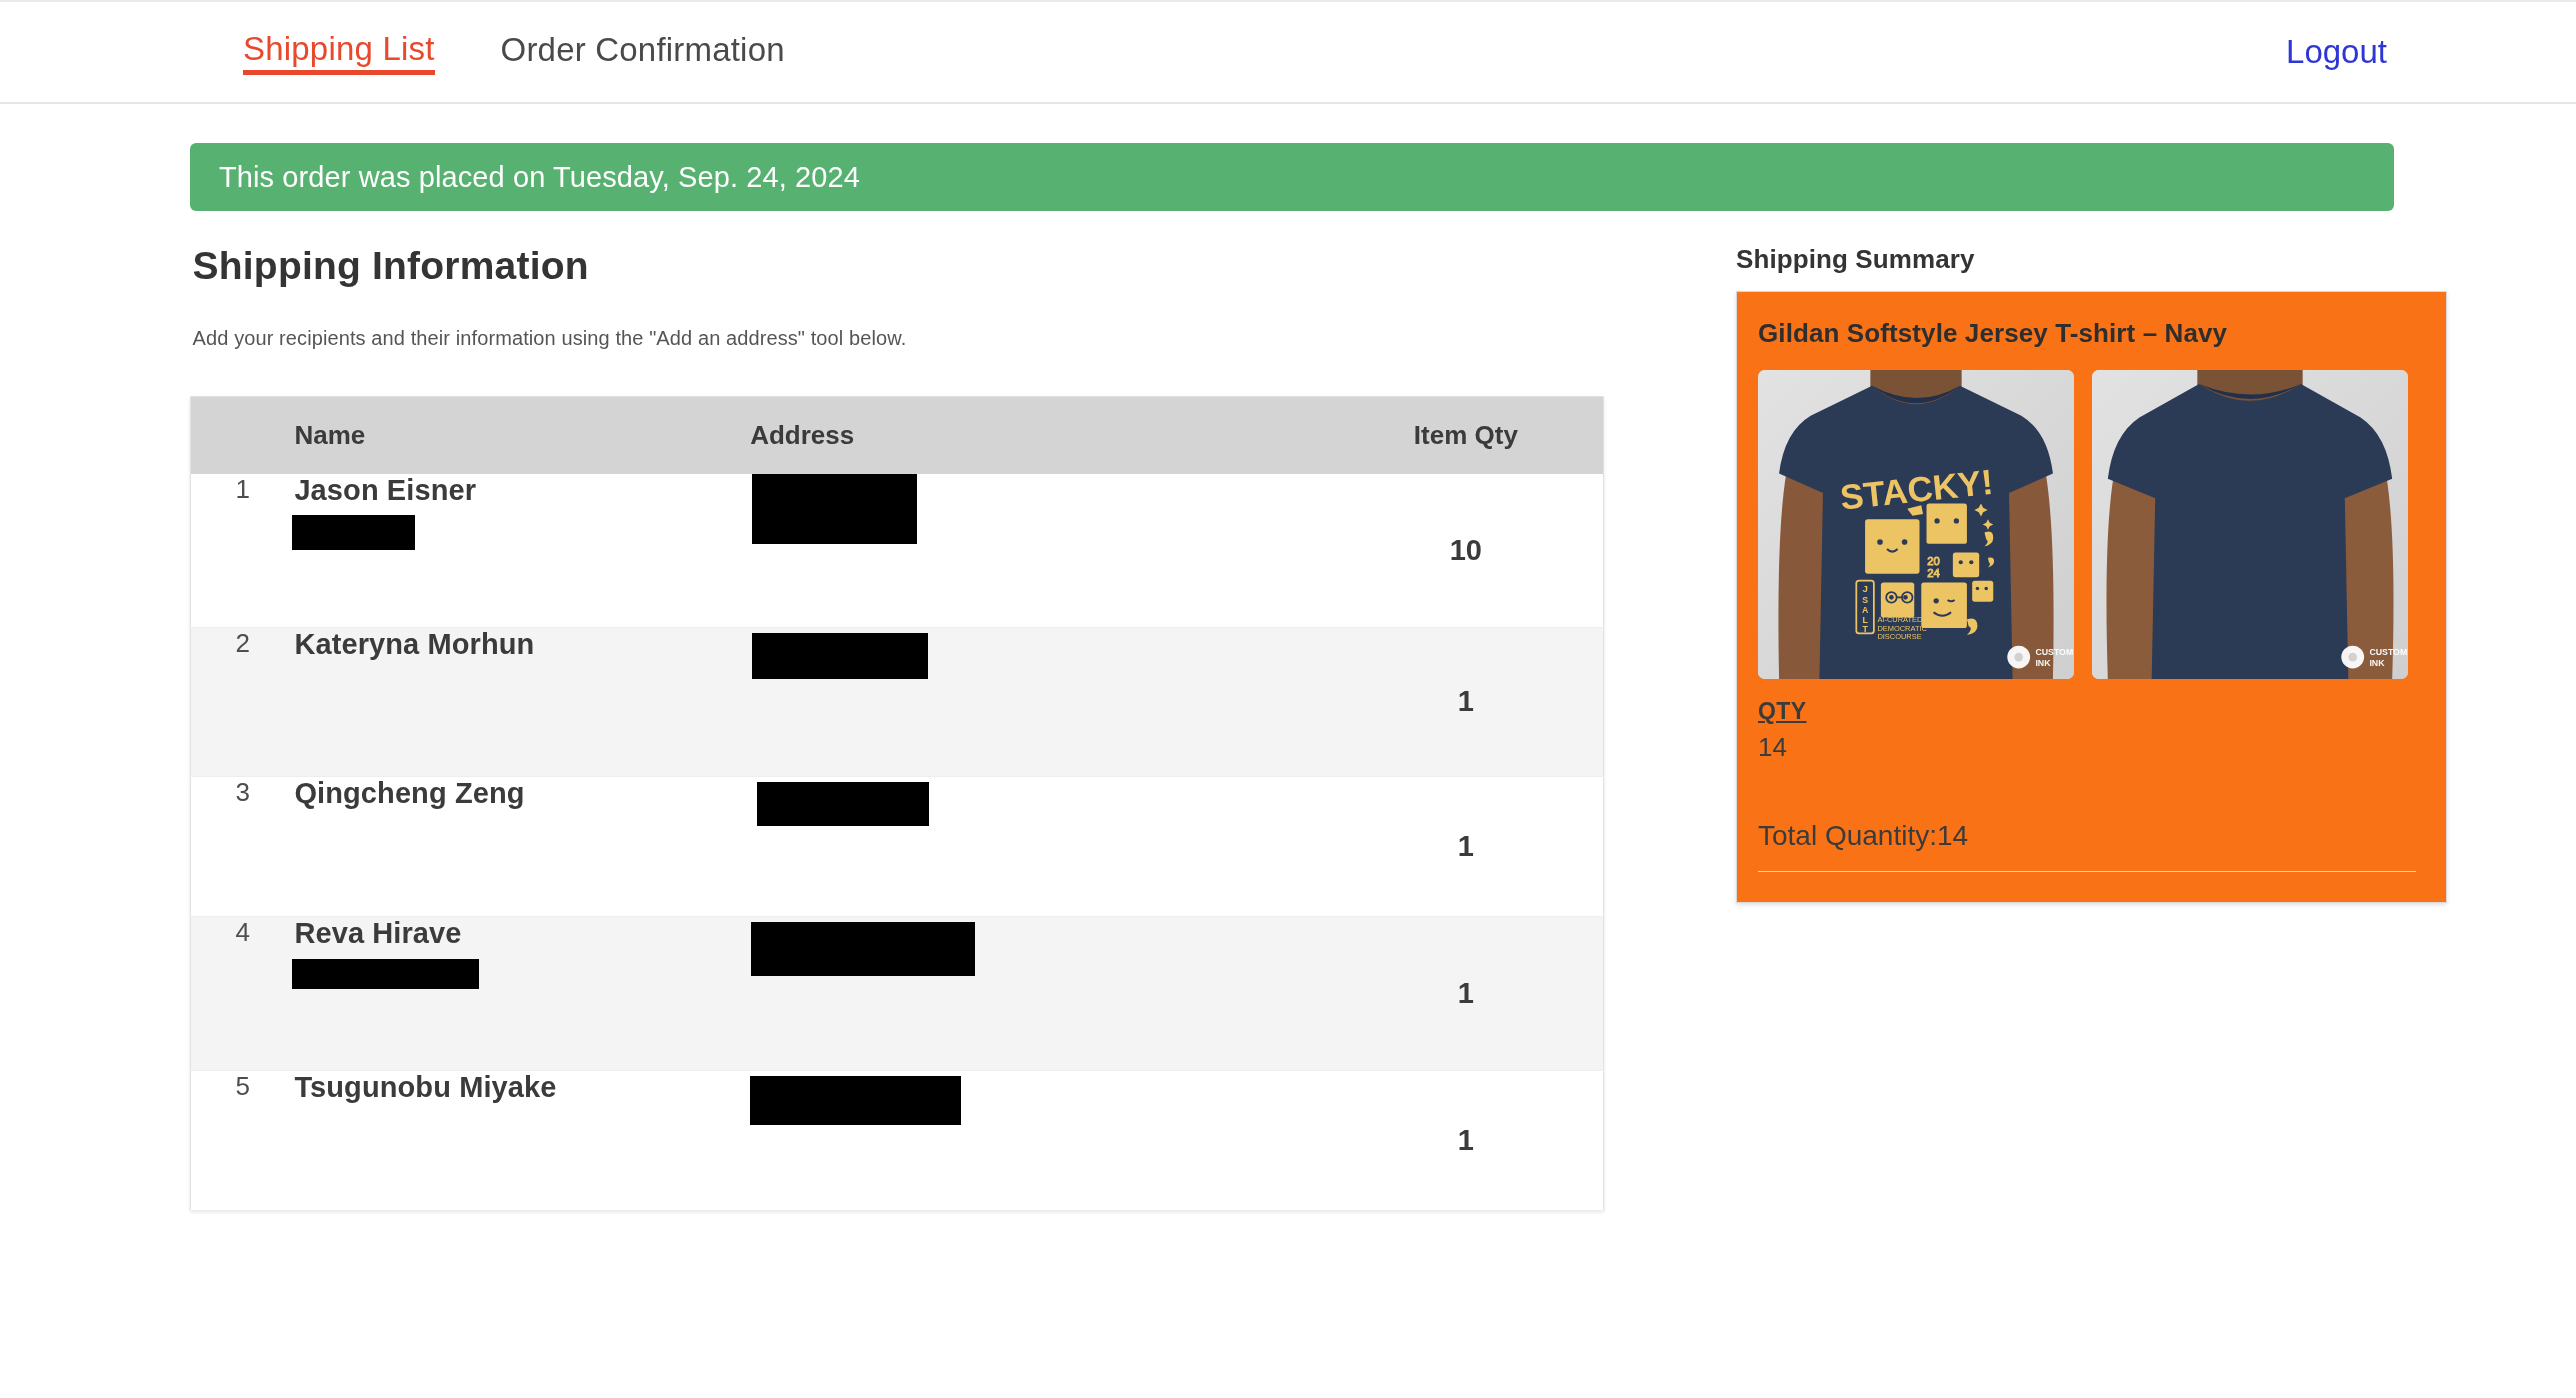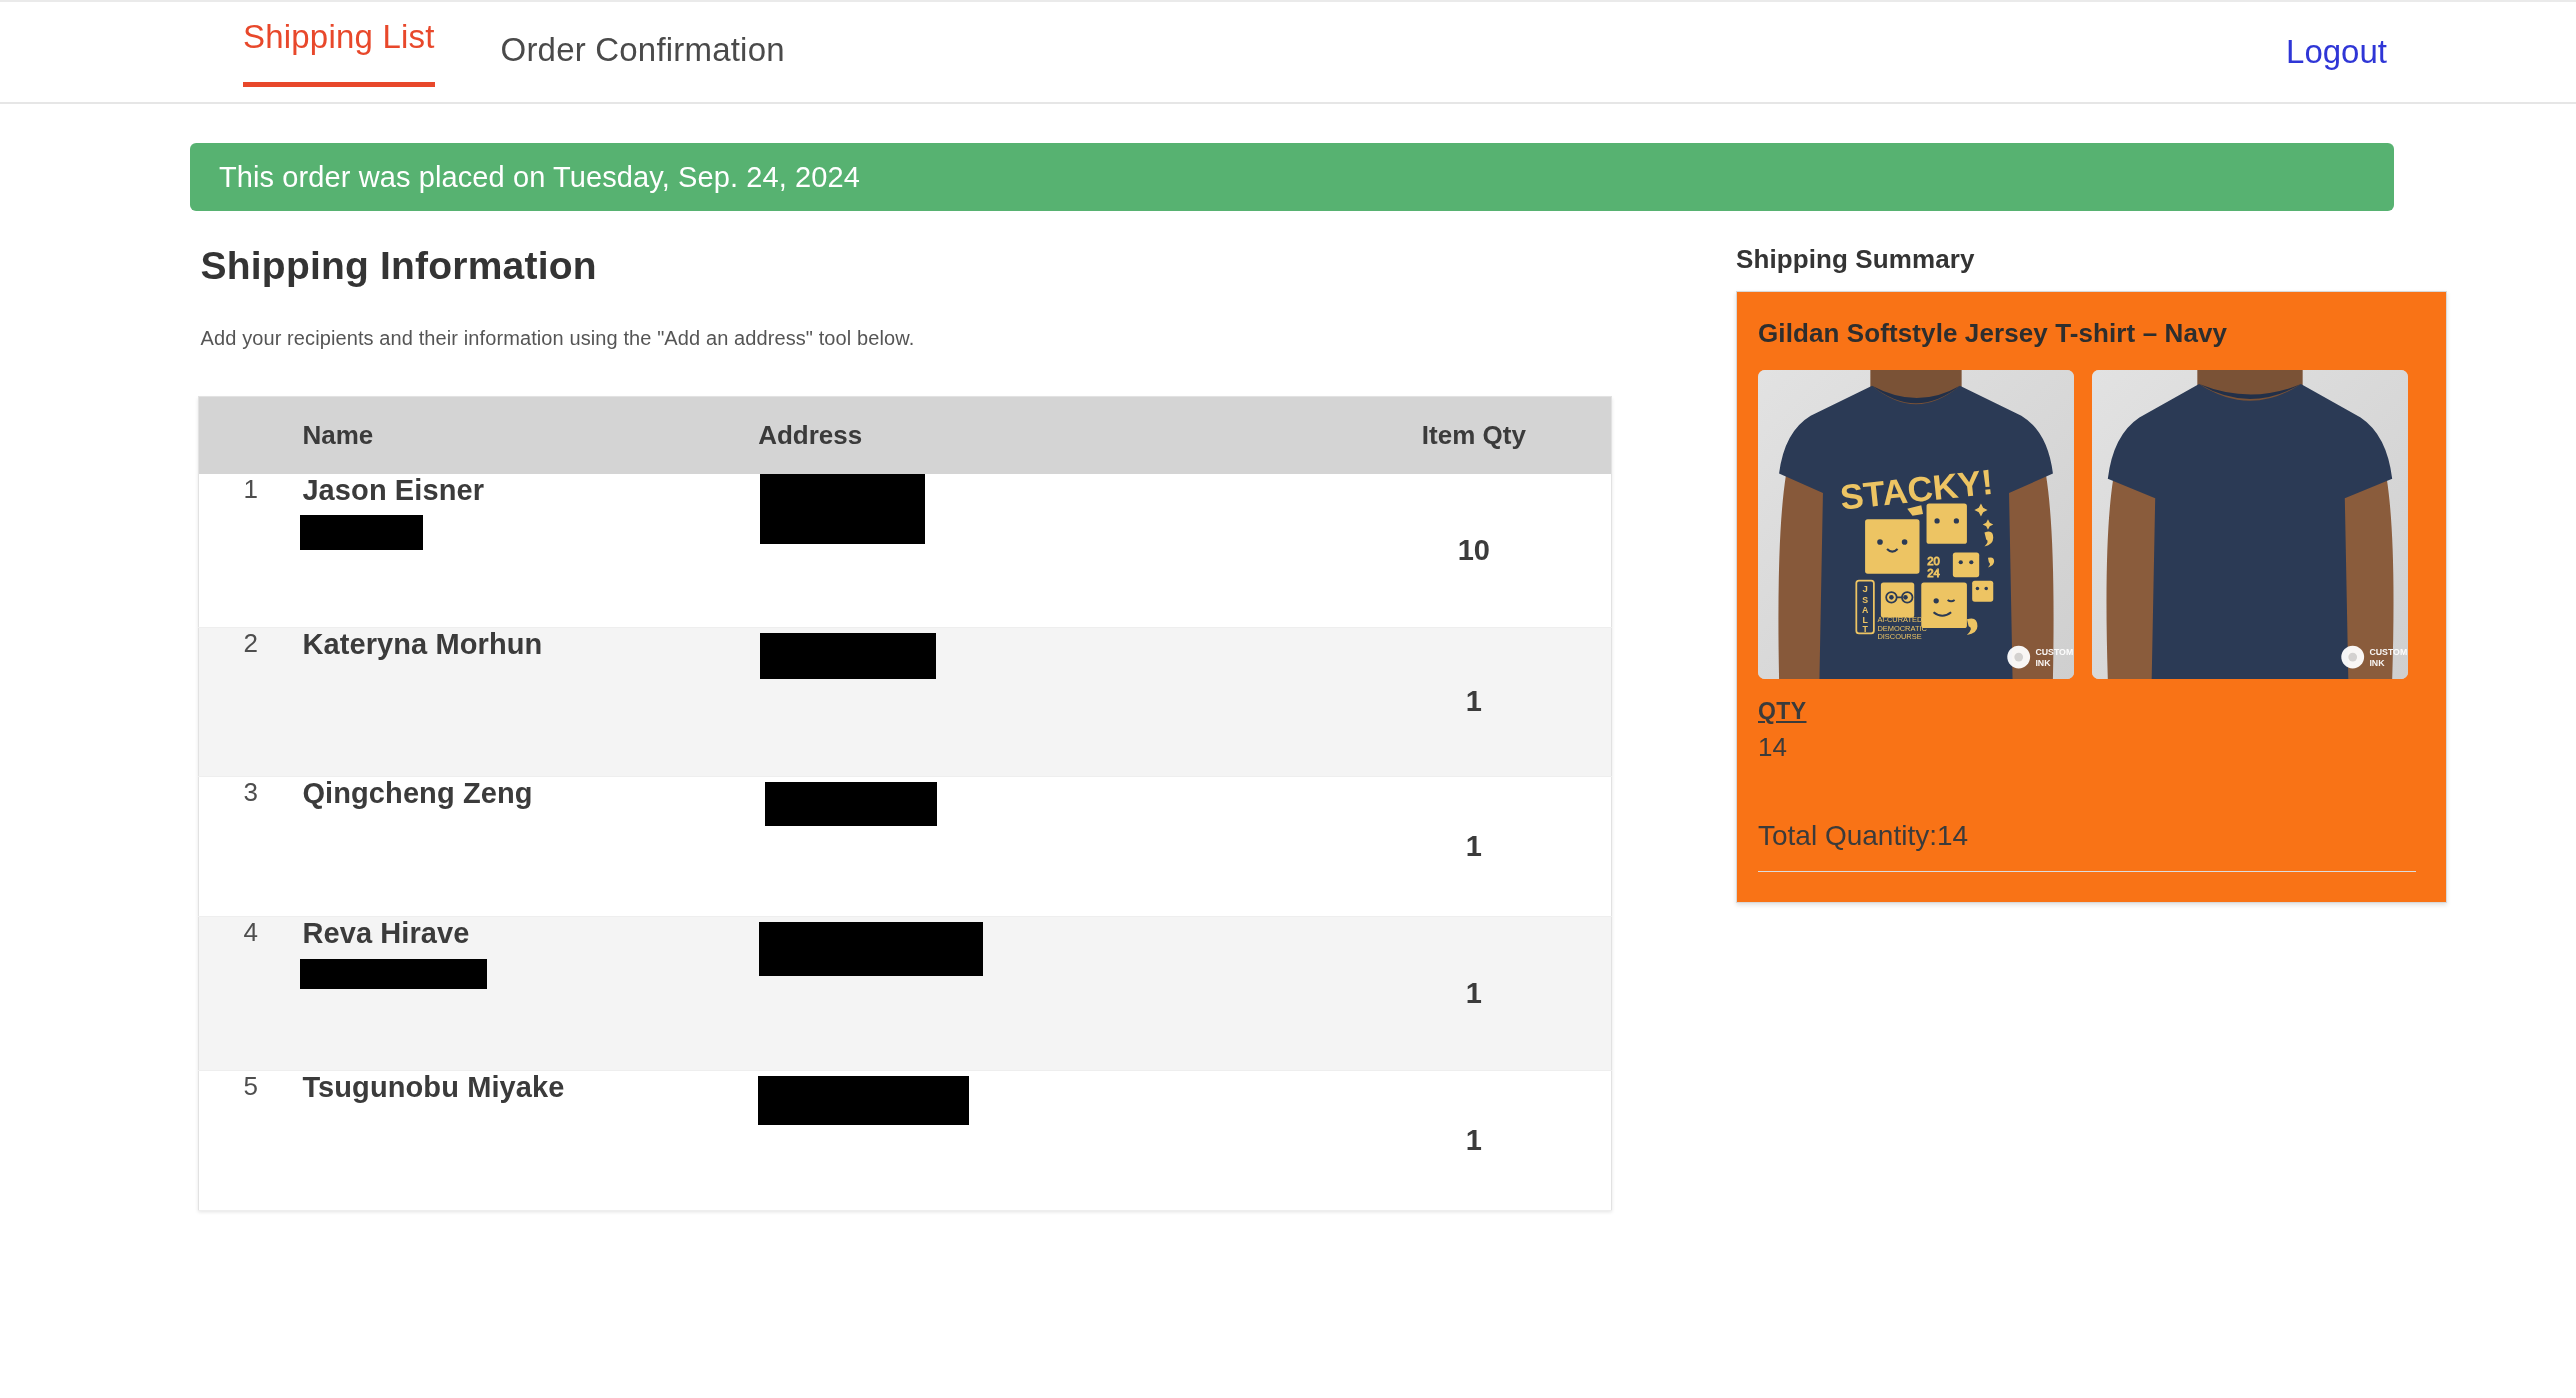--- a/index.html
+++ b/index.html
@@ -35,21 +35,21 @@
     letter-spacing: 0.2px;
     color: #4a4a4a;
     text-decoration: none;
     white-space: nowrap;
     padding-bottom: 3.5px;
     cursor: pointer;
   }
   .nav-tab.active {
     color: #e8482b;
     border-bottom: 5.3px solid #e8482b;
-    padding-bottom: 26px;
+    padding-bottom: 2px;
   }
   .nav-right {
     margin-left: auto;
     margin-right: 189px;
   }
   .logout-link {
     font-size: 33px;
     color: #2f36d6;
     text-decoration: none;
     cursor: pointer;
@@ -78,21 +78,20 @@
     font-size: 29px;
     letter-spacing: 0.1px;
   }
 
   
   .left-col {
     position: absolute;
     left: 190px;
     top: 140px;
     width: 1154px;
-    margin-left: 8px;
   }
   .page-title {
     font-size: 39px;
     font-weight: bold;
     color: #343434;
     letter-spacing: 0.2px;
     margin: 0 0 0 2.6px;
   }
   .page-sub {
     margin-top: 39px;

